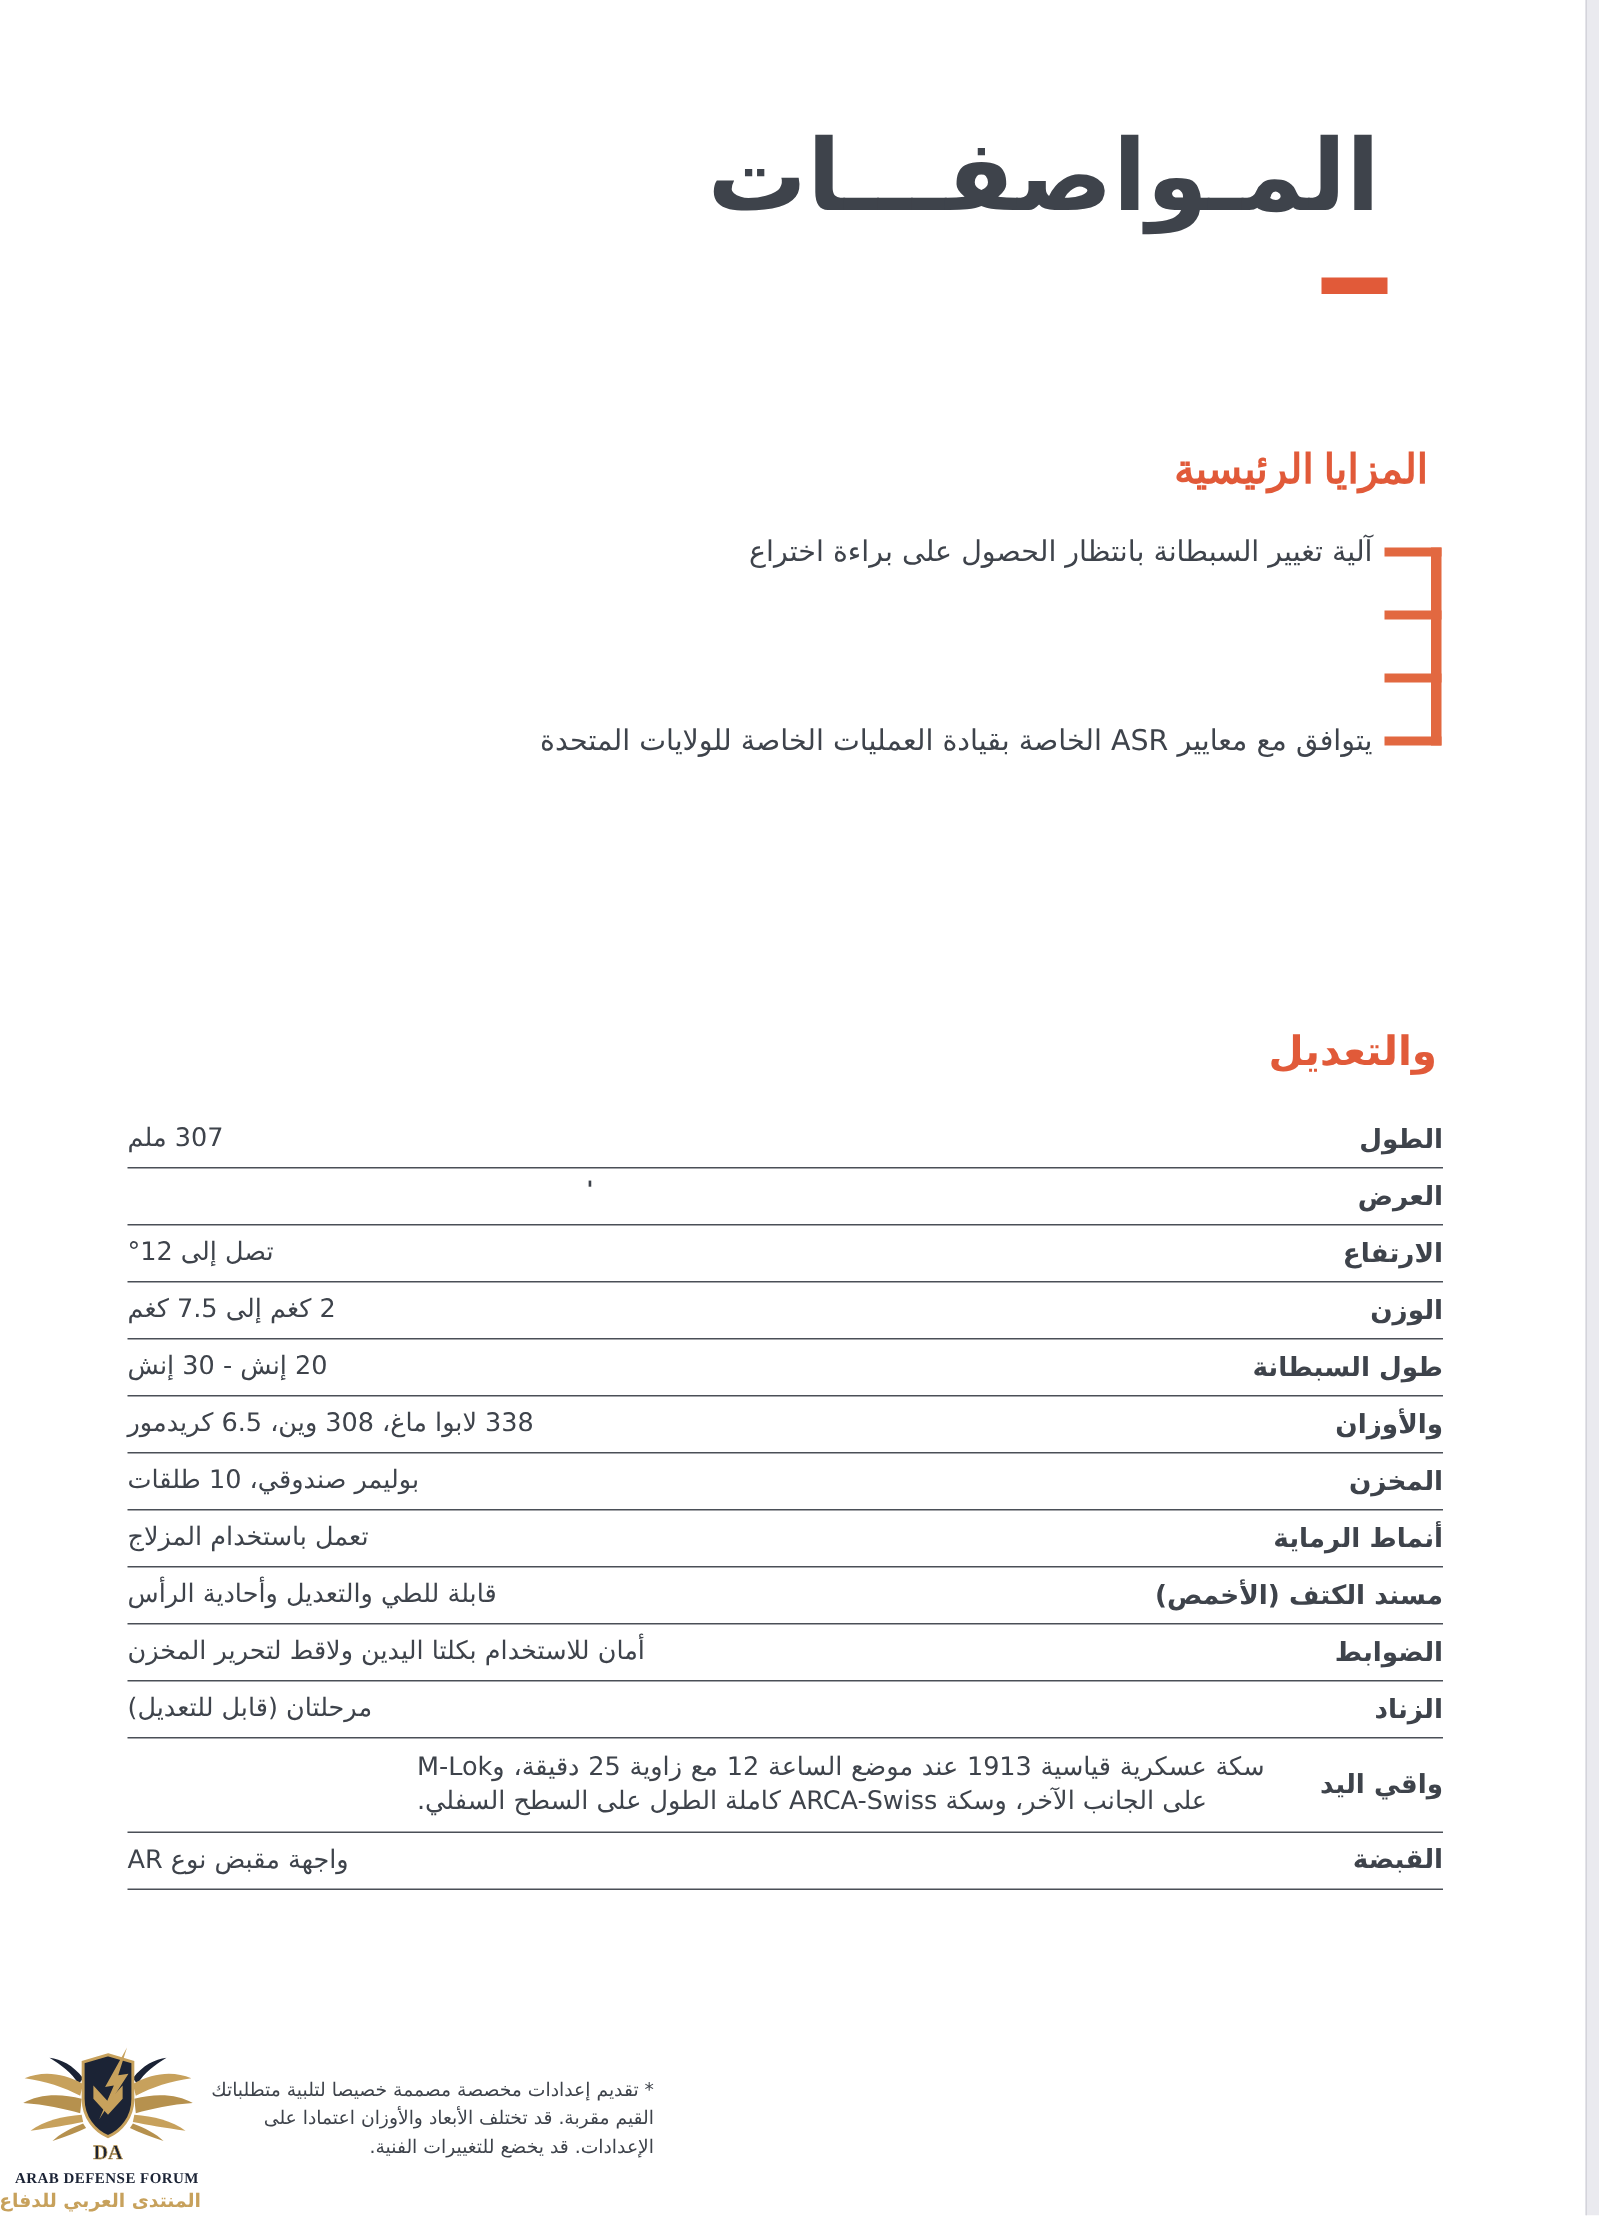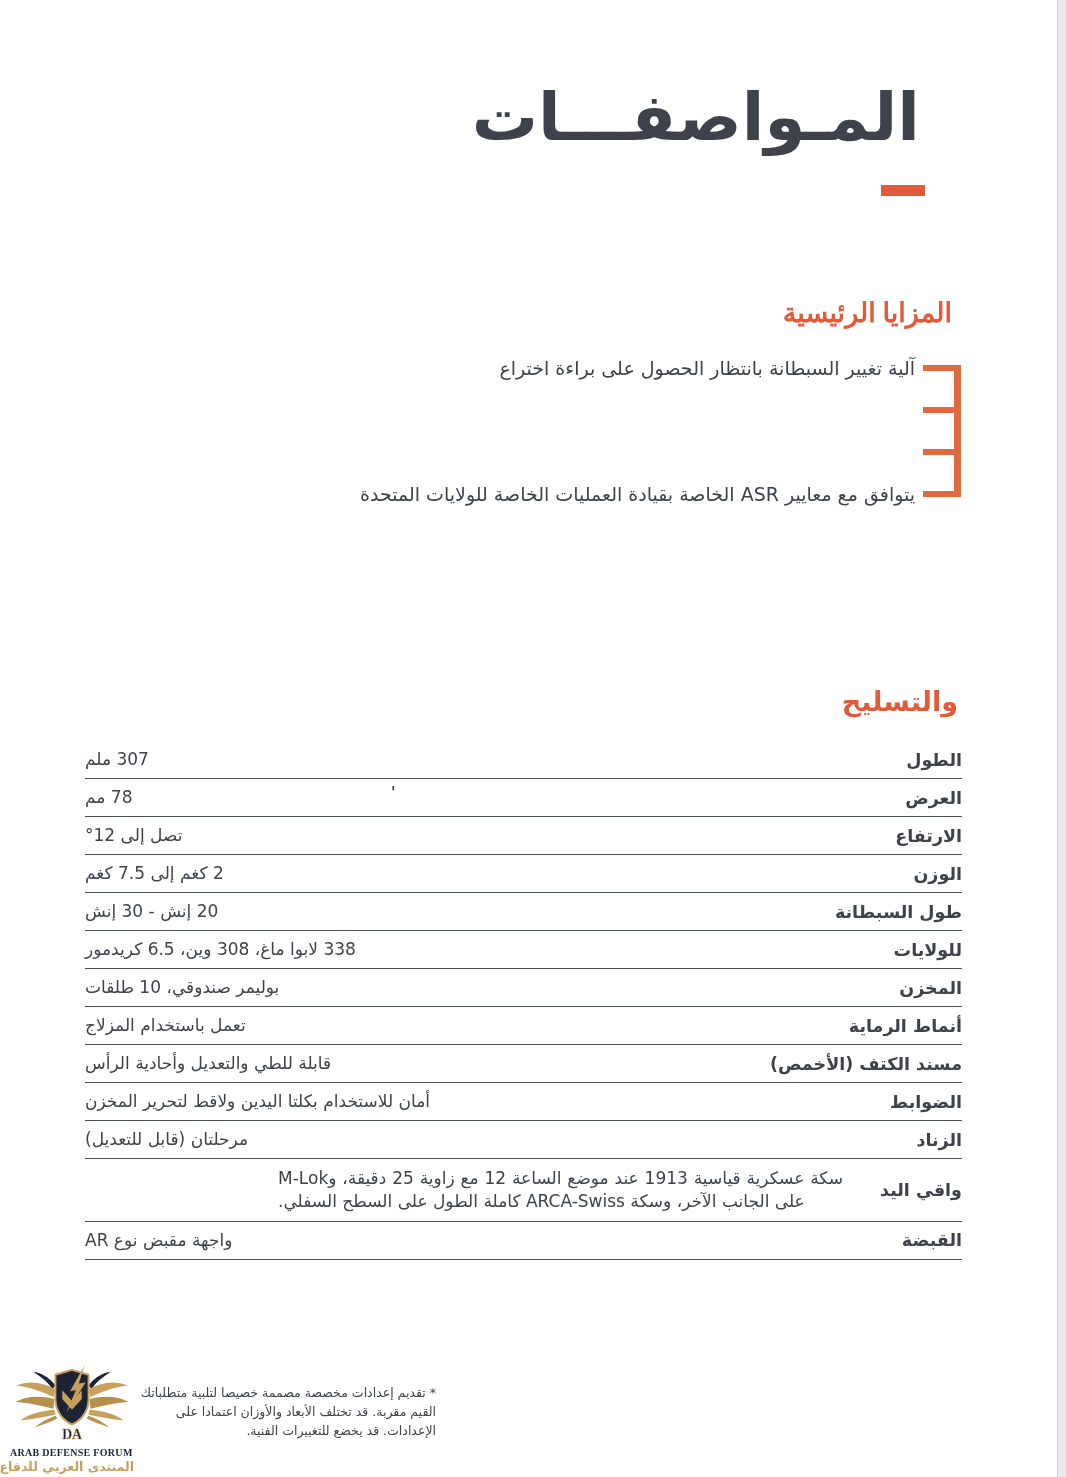--- a/index.html
+++ b/index.html
@@ -115,45 +115,44 @@
     </li>
     <li class="feature-item">
       <span class="feature-stub"></span>
     </li>
     <li class="feature-item">
       <span class="feature-text">يتوافق مع معايير ASR الخاصة بقيادة العمليات الخاصة للولايات المتحدة</span>
       <span class="feature-stub"></span>
     </li>
   </ul>
 
-<div class="specs-heading">والتسليح</div>
+<div class="specs-heading">والتعديل</div>
 <div class="specs-table">
     <div class="spec-row">
       <div class="spec-label">الطول</div>
       <div class="spec-value">307 ملم</div>
     </div>
     <div class="spec-row">
       <div class="spec-label">العرض</div>
-      <div class="spec-value">78 مم</div>
       <span class="width-tick">'</span>
     </div>
     <div class="spec-row">
       <div class="spec-label">الارتفاع</div>
       <div class="spec-value">تصل إلى 12°</div>
     </div>
     <div class="spec-row">
       <div class="spec-label">الوزن</div>
       <div class="spec-value">2 كغم إلى 7.5 كغم</div>
     </div>
     <div class="spec-row">
       <div class="spec-label">طول السبطانة</div>
       <div class="spec-value">20 إنش - 30 إنش</div>
     </div>
     <div class="spec-row">
-      <div class="spec-label">للولايات</div>
+      <div class="spec-label">والأوزان</div>
       <div class="spec-value">338 لابوا ماغ، 308 وين، 6.5 كريدمور</div>
     </div>
     <div class="spec-row">
       <div class="spec-label">المخزن</div>
       <div class="spec-value">بوليمر صندوقي، 10 طلقات</div>
     </div>
     <div class="spec-row">
       <div class="spec-label">أنماط الرماية</div>
       <div class="spec-value">تعمل باستخدام المزلاج</div>
     </div>

